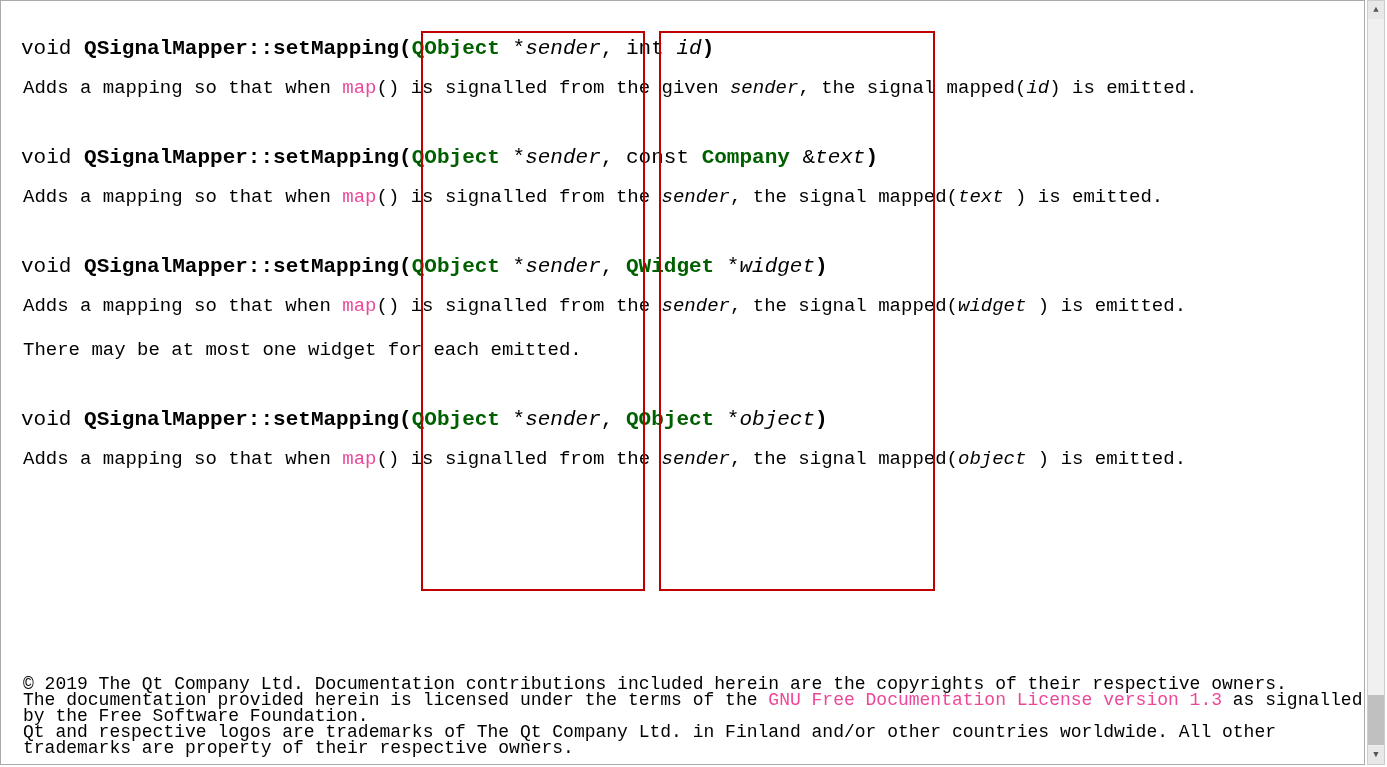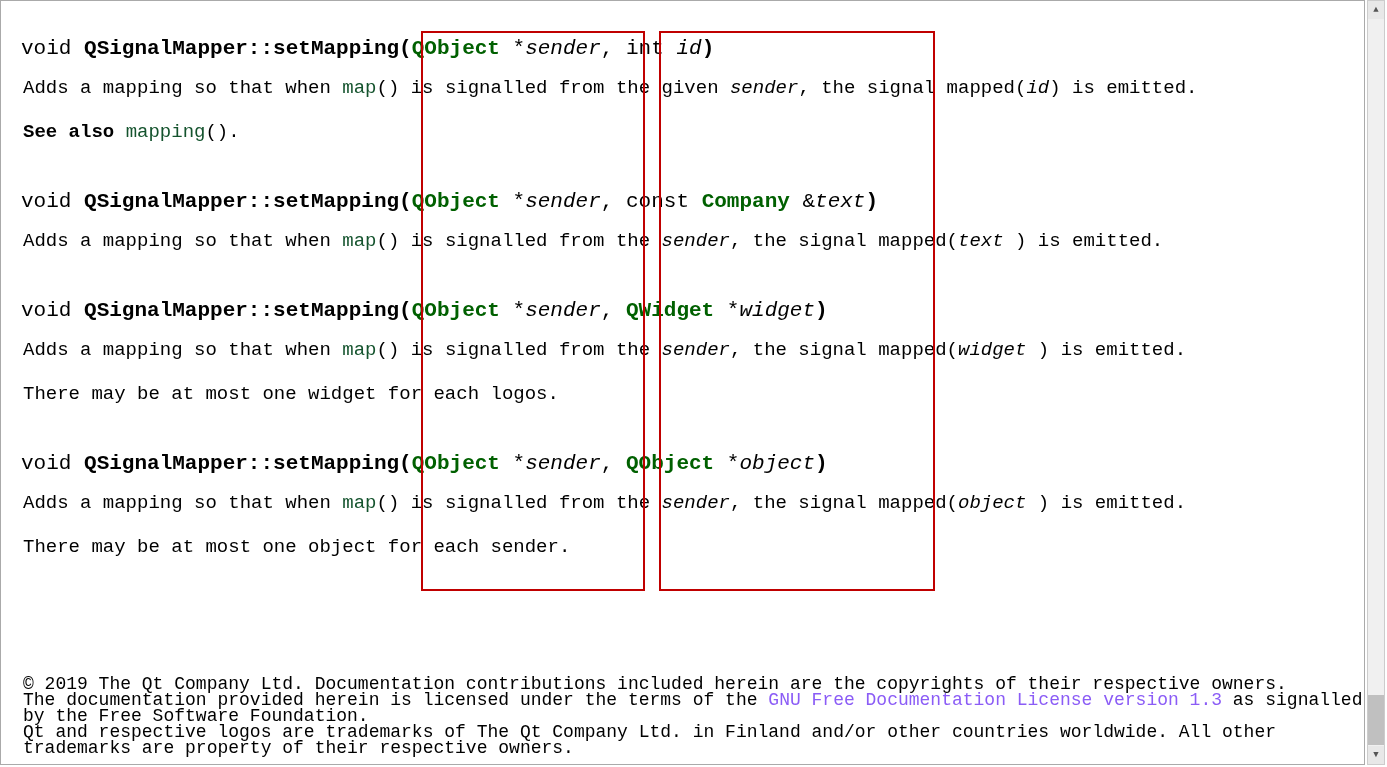--- a/index.html
+++ b/index.html
@@ -65,32 +65,32 @@
   .sig:first-child { margin-top: 36px; }
   .sig .type { color: #006000; font-weight: bold; }
   .sig .arg { font-style: italic; font-weight: normal; }
   .sig .plain { font-weight: normal; }
   .desc {
     font-size: 19px;
     line-height: 40px;
     margin: 4px 0 0 2px;
     letter-spacing: 0px;
   }
-  .desc .link { color: #14532d; }
+  .desc .link { color: #ec4899; }
   .desc .arg { font-style: italic; }
   .desc .bold { font-weight: bold; }
   .footer {
     position: absolute;
     bottom: 8px;
     left: 22px;
     font-size: 18px;
     line-height: 16px;
     letter-spacing: 0px;
   }
-  .footer .link { color: #8b5cf6; }
+  .footer .link { color: #ec4899; }
   .redbox {
     position: absolute;
     border: 2px solid #c00000;
     pointer-events: none;
     box-sizing: border-box;
   }
   .outer {
     position: relative;
     width: 1387px;
     height: 767px;
@@ -104,49 +104,45 @@
 
     <div class="content">
 
       <div class="sig">
         <span class="plain">void</span>
         <span>QSignalMapper</span>::<span>setMapping</span>(<span class="type">QObject</span><span class="plain"> *</span><span class="arg">sender</span><span class="plain">, </span><span class="plain">int </span><span class="arg">id</span>)
       </div>
       <div class="desc">
         <span>Adds a mapping so that when </span><span class="link">map</span><span>() is signalled from the given </span><span class="arg">sender</span><span>, the signal mapped(</span><span class="arg">id</span><span>) is emitted.</span>
       </div>
-      <div class="desc">
-        <span class="bold">See also </span><span class="link">mapping</span><span>().</span>
-      </div>
 
       <div class="sig">
         <span class="plain">void</span>
         <span>QSignalMapper</span>::<span>setMapping</span>(<span class="type">QObject</span><span class="plain"> *</span><span class="arg">sender</span><span class="plain">, </span><span class="plain">const </span><span class="type">Company</span><span class="plain"> &amp;</span><span class="arg">text</span>)
       </div>
       <div class="desc">
         <span>Adds a mapping so that when </span><span class="link">map</span><span>() is signalled from the </span><span class="arg">sender</span><span>, the signal mapped(</span><span class="arg">text </span><span>) is emitted.</span>
       </div>
 
       <div class="sig">
         <span class="plain">void</span>
         <span>QSignalMapper</span>::<span>setMapping</span>(<span class="type">QObject</span><span class="plain"> *</span><span class="arg">sender</span><span class="plain">, </span><span class="type">QWidget</span><span class="plain"> *</span><span class="arg">widget</span>)
       </div>
       <div class="desc">
         <span>Adds a mapping so that when </span><span class="link">map</span><span>() is signalled from the </span><span class="arg">sender</span><span>, the signal mapped(</span><span class="arg">widget </span><span>) is emitted.</span>
       </div>
-      <div class="desc">There may be at most one widget for each logos.</div>
+      <div class="desc">There may be at most one widget for each emitted.</div>
 
       <div class="sig">
         <span class="plain">void</span>
         <span>QSignalMapper</span>::<span>setMapping</span>(<span class="type">QObject</span><span class="plain"> *</span><span class="arg">sender</span><span class="plain">, </span><span class="type">QObject</span><span class="plain"> *</span><span class="arg">object</span>)
       </div>
       <div class="desc">
         <span>Adds a mapping so that when </span><span class="link">map</span><span>() is signalled from the </span><span class="arg">sender</span><span>, the signal mapped(</span><span class="arg">object </span><span>) is emitted.</span>
       </div>
-      <div class="desc">There may be at most one object for each sender.</div>
 
     </div>
 
     <div class="footer">
       <div>© 2019 The Qt Company Ltd. Documentation contributions included herein are the copyrights of their respective owners.</div>
       <div>
         <span>The documentation provided herein is licensed under the terms of the </span><span class="link">GNU Free Documentation License version 1.3</span><span> as signalled by the Free Software Foundation.</span>
       </div>
       <div>Qt and respective logos are trademarks of The Qt Company Ltd. in Finland and/or other countries worldwide. All other trademarks are property of their respective owners.</div>
     </div>

